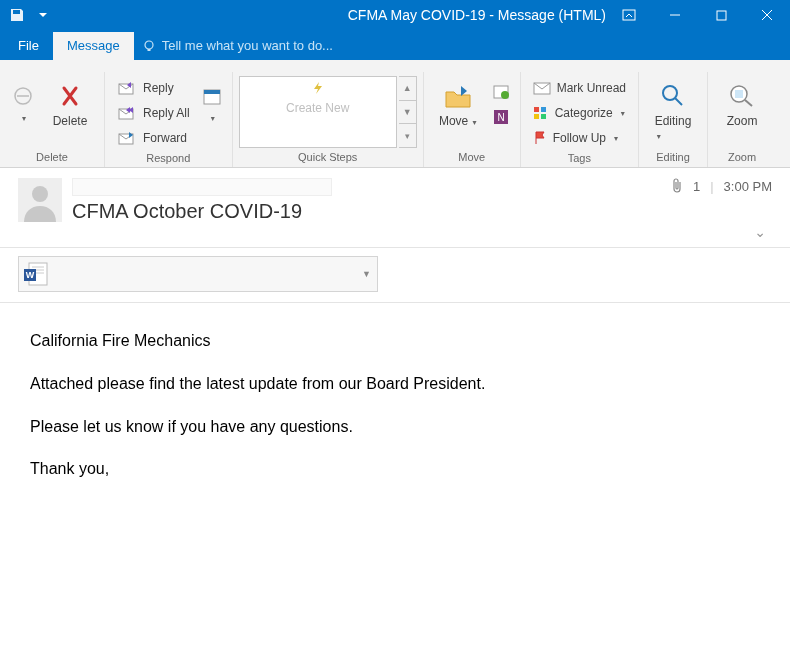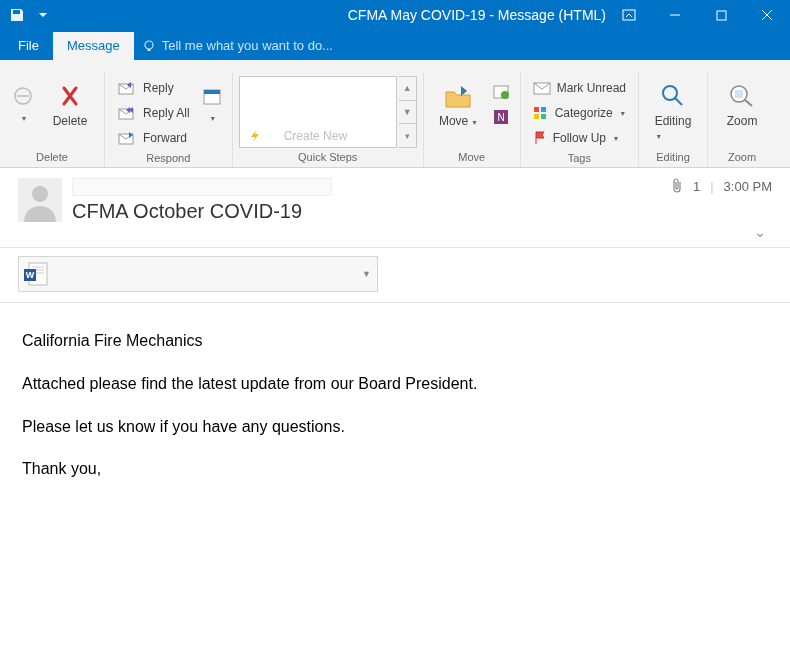--- a/index.html
+++ b/index.html
@@ -25,21 +25,21 @@
 .ribbon { height: 108px; background: #f3f3f3; border-bottom: 1px solid #d4d4d4; display: flex; }
 .group { border-right: 1px solid #e1e1e1; display: flex; flex-direction: column; justify-content: space-between; padding: 4px 6px 2px; margin-top: 12px; }
 .group-body { display: flex; align-items: flex-start; gap: 2px; flex: 1; }
 .group-label { text-align: center; font-size: 11px; color: #666; padding: 2px 0; }
 .bigbtn { display: flex; flex-direction: column; align-items: center; justify-content: flex-start; width: 56px; padding: 4px 2px 0; cursor: pointer; font-size: 12px; color: #444; gap: 2px; }
 .bigbtn.disabled { color: #a0a0a0; }
 .bigbtn .ic { height: 32px; display: flex; align-items: center; justify-content: center; }
 .smallcol { display: flex; flex-direction: column; gap: 1px; }
 .smallbtn { display: flex; align-items: center; gap: 6px; padding: 2px 6px; font-size: 12px; color: #444; cursor: pointer; height: 24px; }
 .caret { font-size: 8px; color: #666; margin-left: 2px; }
-.quickbox { width: 158px; height: 72px; border: 1px solid #c8c8c8; background: #fff; display: flex; align-items: flex-end; padding: 4px 8px; font-size: 12px; color: #c0c0c0; gap: 22px; }
+.quickbox { width: 158px; height: 72px; border: 1px solid #c8c8c8; background: #fff; display: flex; align-items: center; padding: 4px 8px; font-size: 12px; color: #c0c0c0; gap: 6px; flex-direction: column; }
 .quickside { width: 18px; display: flex; flex-direction: column; justify-content: space-between; height: 72px; border: 1px solid #c8c8c8; border-left: none; }
 .qside-btn { flex: 1; display: flex; align-items: center; justify-content: center; cursor: pointer; font-size: 9px; color: #888; }
 .qside-btn + .qside-btn { border-top: 1px solid #c8c8c8; }
 
 
 .msg-header { padding: 10px 18px 6px; border-bottom: 1px solid #e4e4e4; }
 .hdr-row1 { display: flex; align-items: flex-start; }
 .avatar { width: 44px; height: 44px; }
 .hdr-mid { flex: 1; padding-left: 10px; }
 .sender-blank { width: 260px; height: 18px; border: 1px solid #eee; background: #fafafa; margin-bottom: 4px; }
@@ -49,21 +49,21 @@
 .expand { color: #999; font-size: 14px; padding: 8px 6px 0 0; cursor: pointer; }
 
 
 .attach-bar { padding: 8px 18px 10px; border-bottom: 1px solid #e4e4e4; }
 .attachment { display: inline-flex; align-items: center; border: 1px solid #d4d4d4; background: #f7f7f7; padding: 4px 6px 4px 4px; gap: 8px; font-size: 12px; color: #444; cursor: pointer; min-width: 360px; }
 .attachment .docic { width: 26px; height: 26px; }
 .attachment .dd { margin-left: auto; color: #888; font-size: 9px; }
 
 
 .msg-body { padding: 28px 22px; font-family: "Times New Roman", serif; font-size: 16px; color: #000; line-height: 1.3; }
-.msg-body p { margin-bottom: 22px; }
+.msg-body p { margin-bottom: 22px; margin-left: 8px; }
 .msg-body a { color: #0000ee; text-decoration: underline; }
 
 svg { display: block; }
 </style>
 </head>
 <body>
 
 <div class="titlebar">
   <div class="qat">
     <div class="qat-icon">

